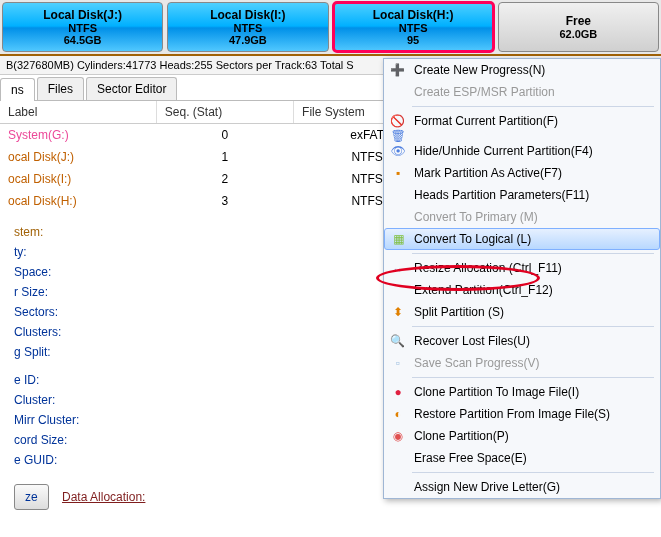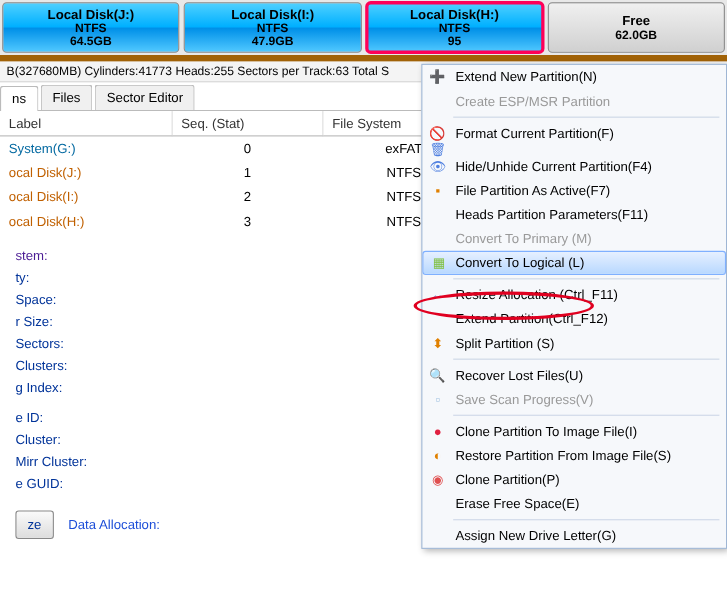--- a/index.html
+++ b/index.html
@@ -1,41 +1,41 @@
 <!DOCTYPE html>
 <html><head>
 <meta charset="utf-8">
 <style>
 * { margin:0; padding:0; box-sizing:border-box; font-family:Tahoma,Arial,sans-serif; font-size:12px; }
 body { background:#fff; width:661px; height:537px; overflow:hidden; position:relative; }
 
-.diskbar { display:flex; height:56px; background:#e8e8e8; border-bottom:6px solid #a16207; }
+.diskbar { display:flex; height:56px; background:#e8e8e8; border-bottom:2px solid #a16207; }
 .diskbtn { flex:1; margin:2px; border:1px solid #888; border-radius:4px; background:linear-gradient(#4fd0ff,#00b0ff 48%,#0090e8 52%,#50c8ff); display:flex; flex-direction:column; align-items:center; justify-content:center; color:#000; font-weight:bold; cursor:pointer; }
 .diskbtn.sel { outline:3px solid #ff0058; outline-offset:-2px; }
 .diskbtn.free { background:linear-gradient(#f0f0f0,#d0d0d0); }
 .diskbtn .dname { font-size:12px; }
 .diskbtn .dfs,.diskbtn .dsz { font-size:11px; }
 
 .infobar { padding:3px 6px; background:#f4f4f4; border-bottom:1px solid #ccc; font-size:11px; }
 
 .tabs { display:flex; border-bottom:1px solid #bbb; background:#fff; }
 .tab { padding:4px 10px; border:1px solid #bbb; border-bottom:none; margin-right:2px; margin-top:2px; background:#f0f0f0; cursor:pointer; border-radius:3px 3px 0 0; }
 .tab.active { background:#fff; position:relative; top:1px; }
 
 table.ptable { width:100%; border-collapse:collapse; }
 table.ptable th { text-align:left; padding:4px 8px; border-right:1px solid #ddd; border-bottom:1px solid #ccc; font-weight:normal; color:#333; background:#fff; }
 table.ptable td { padding:4px 8px; }
 table.ptable td.num { text-align:right; }
-.col-label { color:#0369a1; }
+.col-label { color:#ec4899; }
 .row-j .col-label,.row-i .col-label,.row-h .col-label { color:#c06000; }
 
 .details { padding:10px 14px; color:#003399; line-height:20px; }
-.details .hdr { color:#4c1d95; margin:6px 0 2px; }
+.details .hdr { color:#a16207; margin:6px 0 2px; }
 .btn { display:inline-block; padding:2px 10px; border:1px solid #888; background:linear-gradient(#fafafa,#ddd); border-radius:3px; cursor:pointer; }
-.alloc { display:inline-block; margin-left:10px; color:#1d4ed8; cursor:pointer; }
+.alloc { display:inline-block; margin-left:10px; color:#7f1d1d; text-decoration:underline; cursor:pointer; }
 
 .ctxmenu { position:absolute; top:58px; right:0; width:278px; background:#f6f8fb; border:1px solid #9fb6d4; box-shadow:2px 2px 6px rgba(0,0,0,.3); z-index:10; }
 .ctxmenu .mi { display:flex; align-items:center; padding:4px 12px 4px 30px; position:relative; cursor:pointer; }
 .ctxmenu .mi.disabled { color:#999; cursor:default; }
 .ctxmenu .mi.hover { background:linear-gradient(#e6f0ff,#b8d8ff); border:1px solid #7fb0ff; padding:3px 11px 3px 29px; border-radius:3px; }
 .ctxmenu .sep { height:0; border-top:1px solid #ccd6e6; margin:3px 6px 3px 28px; }
 .ctxmenu .ic { position:absolute; left:6px; width:16px; height:16px; display:flex; align-items:center; justify-content:center; font-size:12px; }
 .ellipse { position:absolute; width:164px; height:26px; left:376px; top:265px; border:3px solid #e00020; border-radius:50%; z-index:20; pointer-events:none; }
 </style>
 </head>
@@ -113,54 +113,55 @@
     </tbody>
 </table>
 
 <div class="details">
   <div><span class="hdr">stem:</span> <span style="float:right;margin-right:60px">Volum</span><span style="float:right;margin-right:60px">NTFS</span></div>
   <div><span>ty:</span><span style="float:right;margin-right:60px">Total B</span><span style="float:right;margin-right:40px">95.3GB</span></div>
   <div><span>Space:</span><span style="float:right;margin-right:60px">Free S</span><span style="float:right;margin-right:40px">106.8MB</span></div>
   <div><span>r Size:</span><span style="float:right;margin-right:60px">Total C</span><span style="float:right;margin-right:58px">4096</span></div>
   <div><span>Sectors:</span><span style="float:right;margin-right:60px">Sector</span><span style="float:right;margin-right:20px">199870024</span></div>
   <div><span>Clusters:</span><span style="float:right;margin-right:60px">Free C</span><span style="float:right;margin-right:50px">27334</span></div>
-  <div><span>g Index:</span><span style="float:right;margin-right:100px">341115320</span></div>
+  <div><span>g Split:</span><span style="float:right;margin-right:100px">341115320</span></div>
   <div style="height:8px"></div>
   <div><span>e ID:</span><span style="float:right;margin-right:60px">NTFS</span><span style="float:right;margin-right:40px">D4FA-828F-299D-817A</span></div>
   <div><span>Cluster:</span><span style="float:right;margin-right:60px">527625 (Cylinder:21496</span></div>
   <div><span>Mirr Cluster:</span><span style="float:right;margin-right:60px">527691 (Cylinder:21496</span></div>
+  <div><span>cord Size:</span><span style="float:right;margin-right:60px">Index</span><span style="float:right;margin-right:58px">1024</span></div>
   <div><span>e GUID:</span><span style="float:right;margin-right:60px">00000000-0000-0000-0000-000</span></div>
   <div style="height:14px"></div>
   <span class="btn">ze</span>
   <span class="alloc">Data Allocation:</span>
 </div>
 
 <div class="ctxmenu" id="ctxmenu">
     <div class="mi">
       <span class="ic" style="color: rgb(0, 160, 224);">➕</span>
-      <span>Extend New Partition(N)</span>
+      <span>Create New Progress(N)</span>
     </div>
     <div class="mi disabled">
       <span>Create ESP/MSR Partition</span>
     </div>
     <div class="sep"></div>
     <div class="mi">
       <span class="ic" style="color: rgb(224, 80, 80);">🚫</span>
       <span>Format Current Partition(F)</span>
     </div>
     <div class="mi">
       <span class="ic" style="color: rgb(80, 128, 224);">🗑</span>
     </div>
     <div class="mi">
       <span class="ic" style="color: rgb(80, 128, 224);">👁</span>
       <span>Hide/Unhide Current Partition(F4)</span>
     </div>
     <div class="mi">
       <span class="ic" style="color: rgb(224, 128, 0);">▪</span>
-      <span>File Partition As Active(F7)</span>
+      <span>Mark Partition As Active(F7)</span>
     </div>
     <div class="mi">
       <span>Heads Partition Parameters(F11)</span>
     </div>
     <div class="mi disabled">
       <span>Convert To Primary (M)</span>
     </div>
     <div class="mi hover">
       <span class="ic" style="color: rgb(128, 192, 64);">▦</span>
       <span>Convert To Logical (L)</span>

